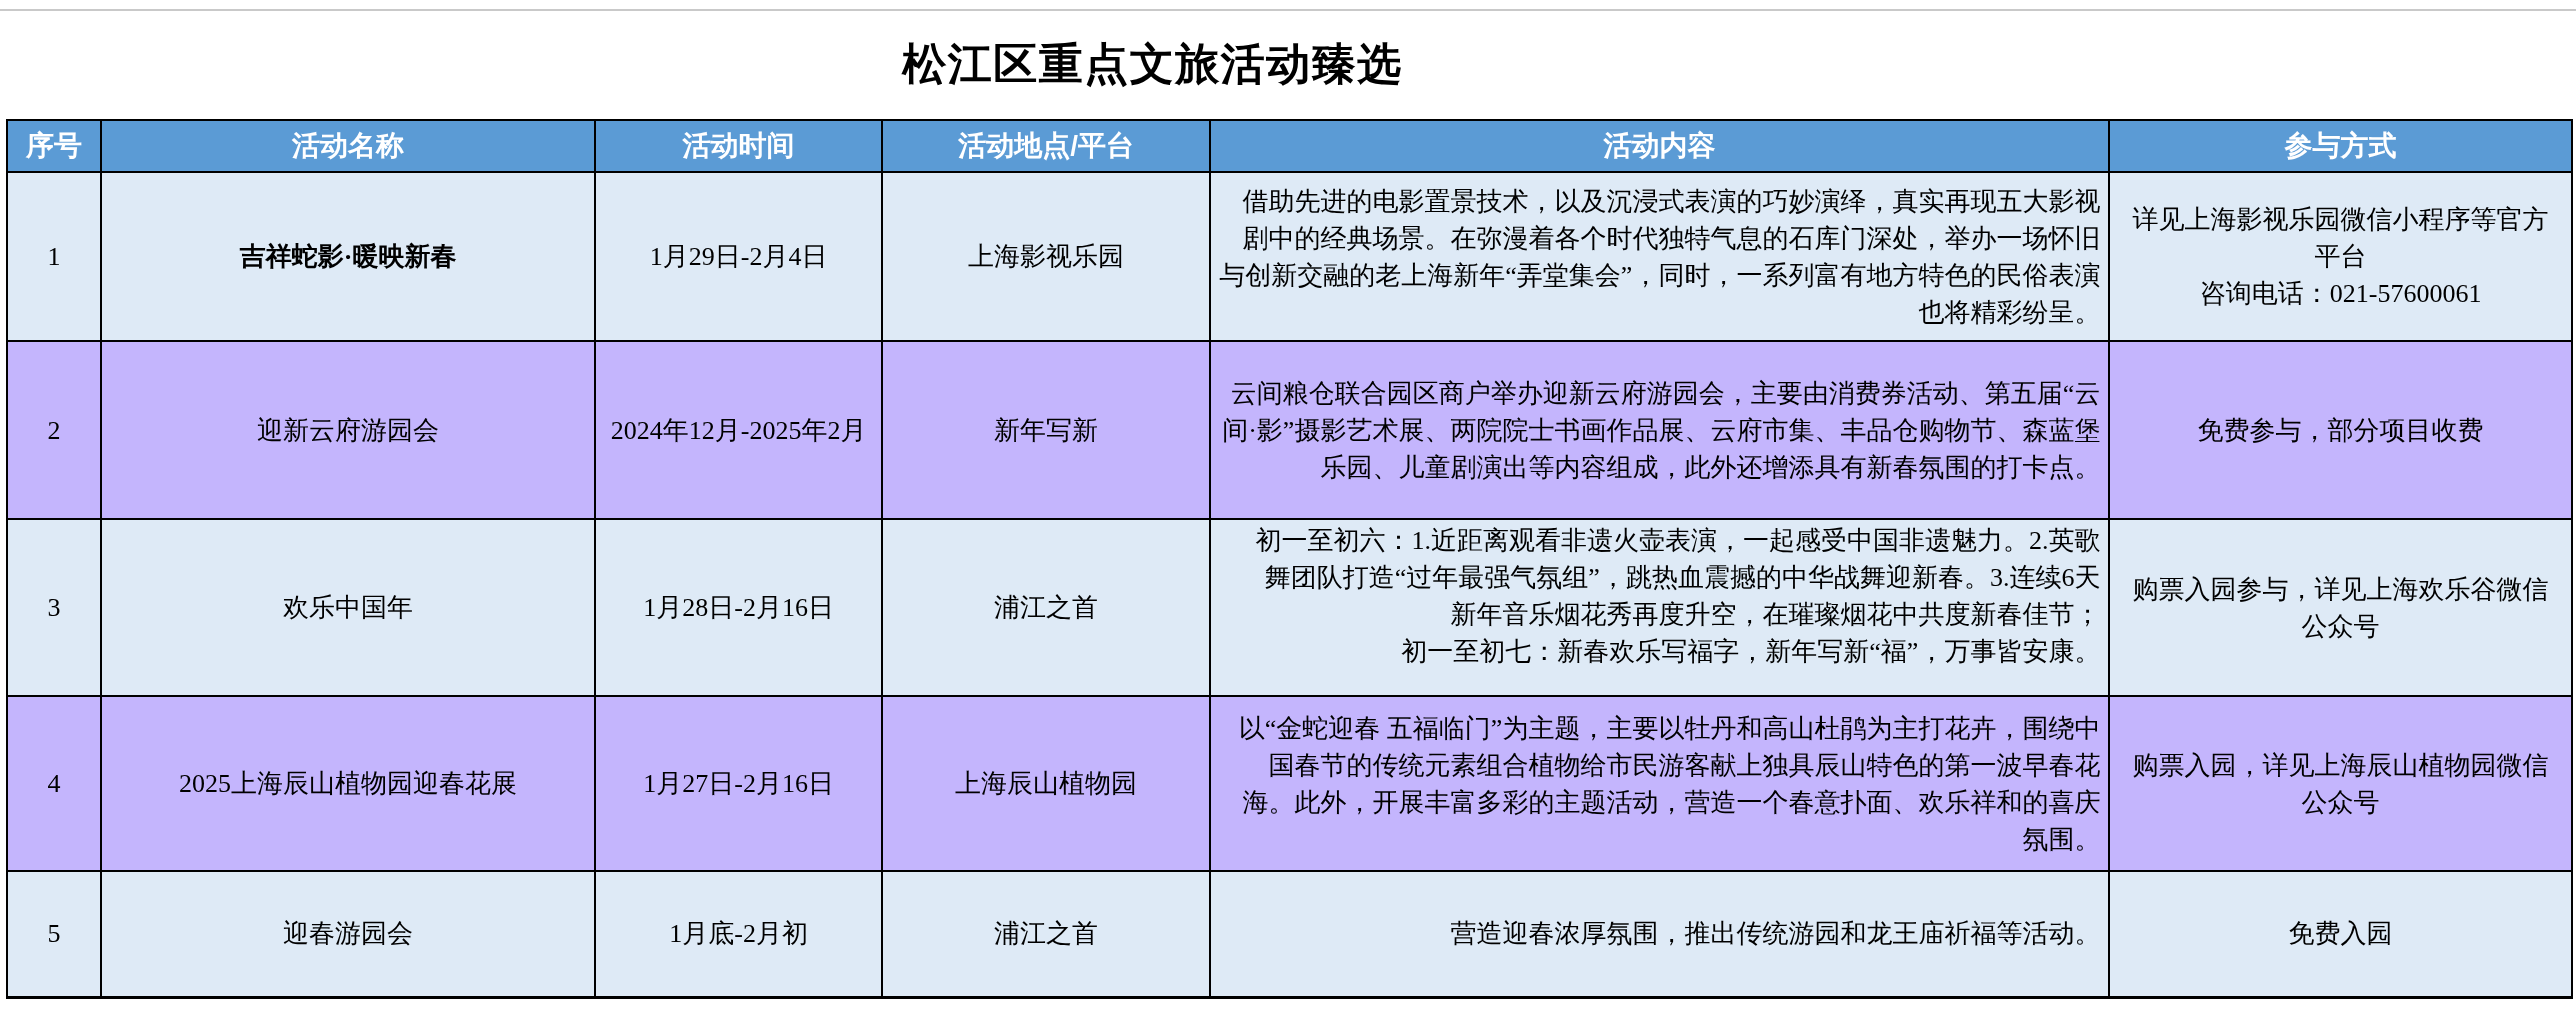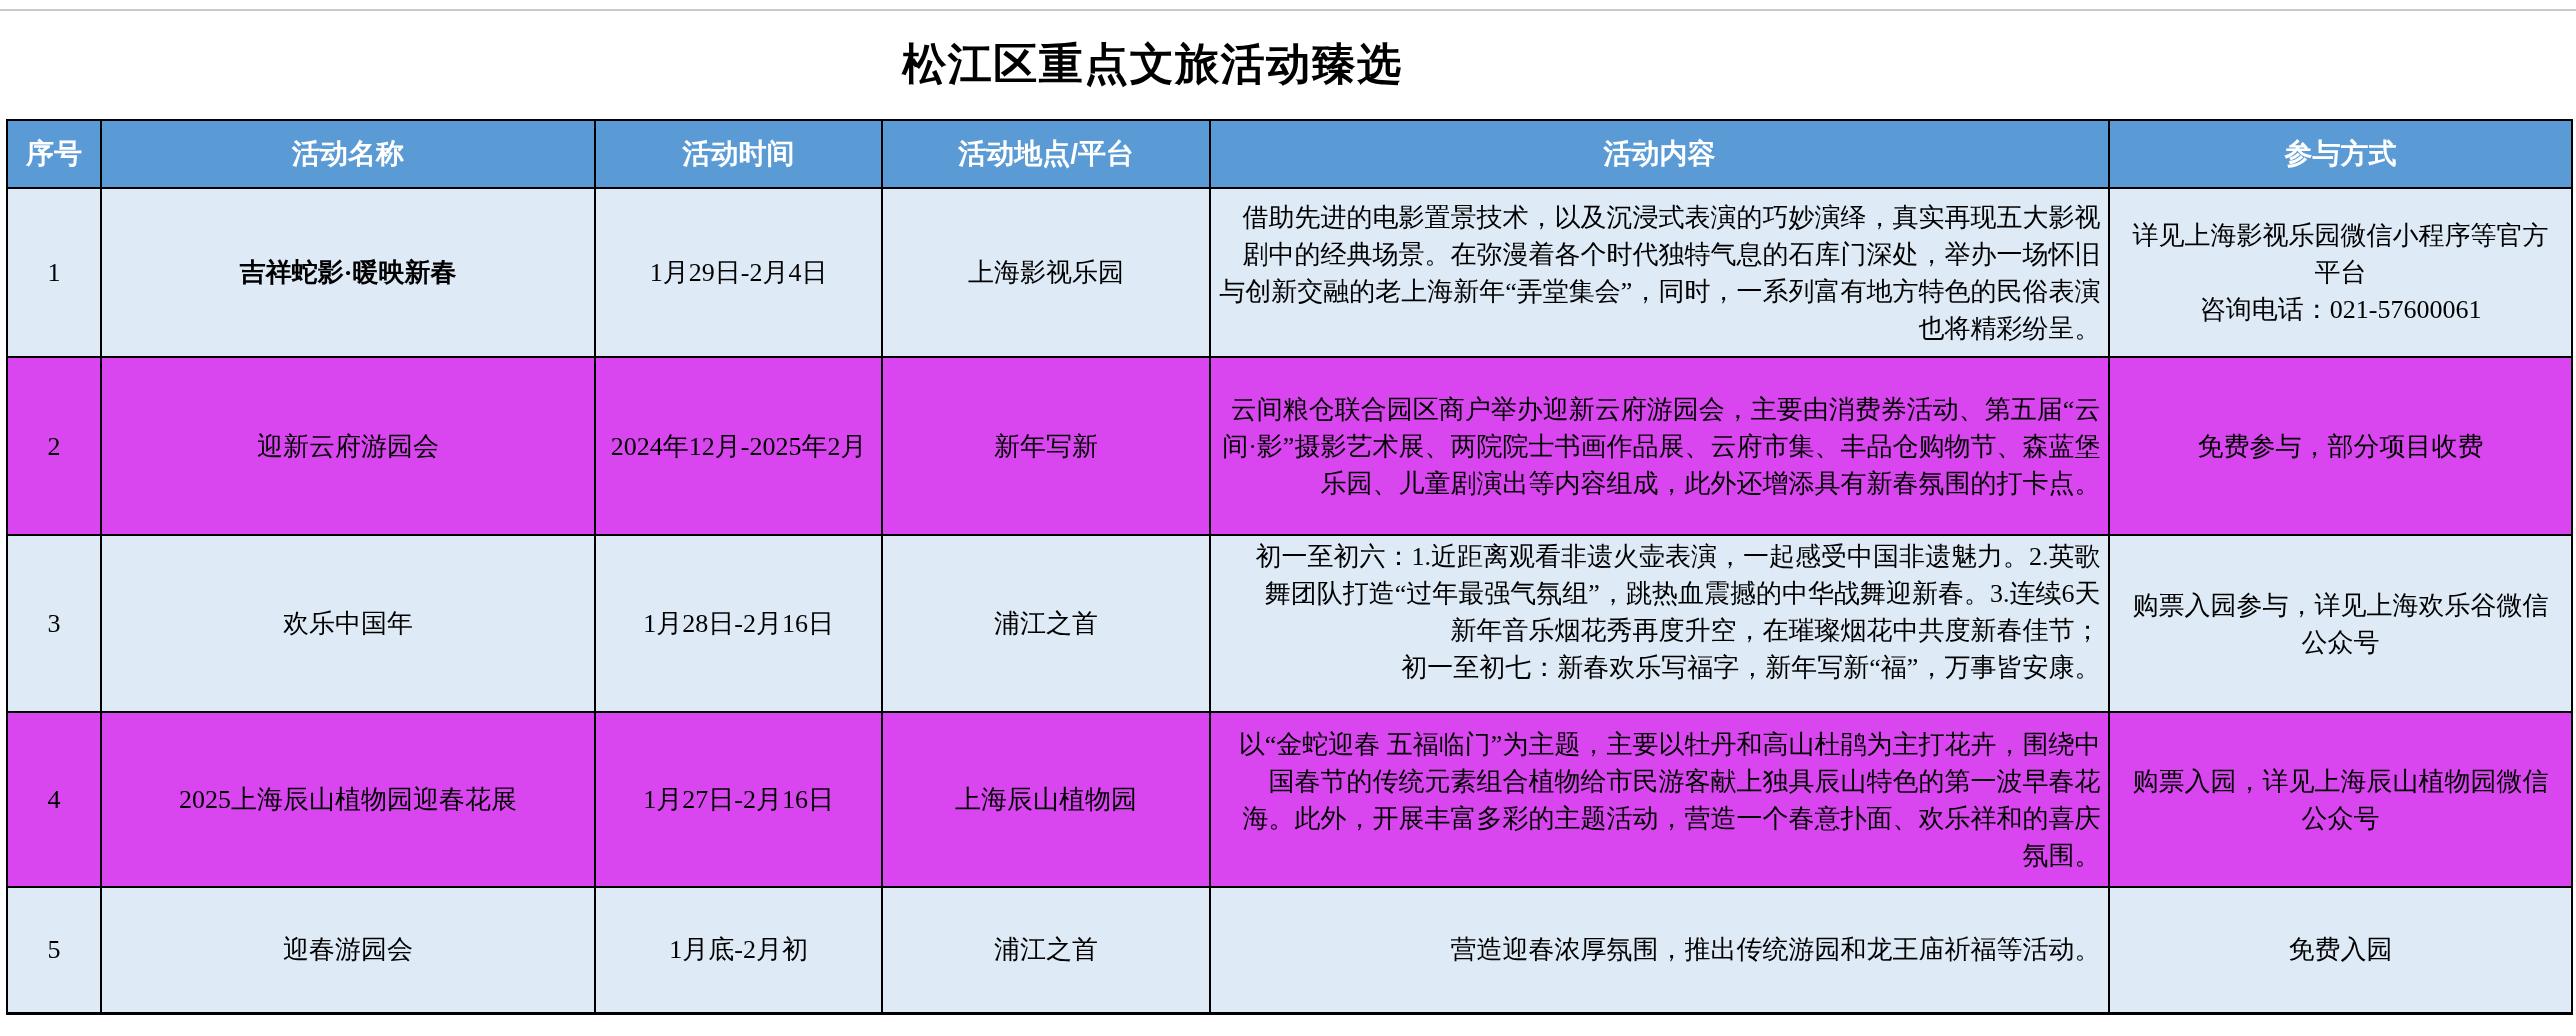--- a/index.html
+++ b/index.html
@@ -8,26 +8,26 @@
   .top-line{position:absolute;left:0;top:9.2px;width:2576px;height:1.5px;background:#c9c9c9;}
   .title{position:absolute;left:0;top:10.7px;width:2305px;height:108px;
          display:flex;align-items:center;justify-content:center;
          font-size:44px;font-weight:bold;letter-spacing:1.5px;}
   table{position:absolute;left:6.1px;top:119px;width:2564px;
         border-collapse:collapse;table-layout:fixed;}
   col.c1{width:94px;} col.c2{width:494px;} col.c3{width:287px;}
   col.c4{width:328px;} col.c5{width:899px;} col.c6{width:463px;}
   th,td{border:2.3px solid #000;overflow:hidden;}
   table{border:2.3px solid #000;border-bottom-width:3.8px;}
-  thead tr{height:68px;}
+  thead tr{height:52px;}
   th{background:#5b9bd5;color:#ffffff;font-weight:bold;font-size:28px;
      font-family:"Liberation Sans","DejaVu Sans",sans-serif;text-align:center;vertical-align:middle;}
   td{font-size:26px;text-align:center;vertical-align:middle;line-height:37px;}
   tr.band td{background:#deeaf6;}
-  tr.plain td{background:#d946ef;}
+  tr.plain td{background:#c4b5fd;}
   tr.r1{height:169px;} tr.r2{height:178px;} tr.r3{height:175px;}
   tr.r4{height:175px;} tr.r5{height:126px;}
   td.c-content{text-align:right;padding:1.5px 7.7px 1.5px 6.1px;}
   td.c-content .txt{white-space:pre-line;}
   td.c-join{padding:3.1px 10.7px;}
   td.c-join .txt{white-space:pre-line;}
   td.bold-name{font-weight:bold;}
   td.clip-top{vertical-align:top;}
   td.clip-top .txt{display:block;height:172px;overflow:hidden;margin-left:38px;}
 </style>

